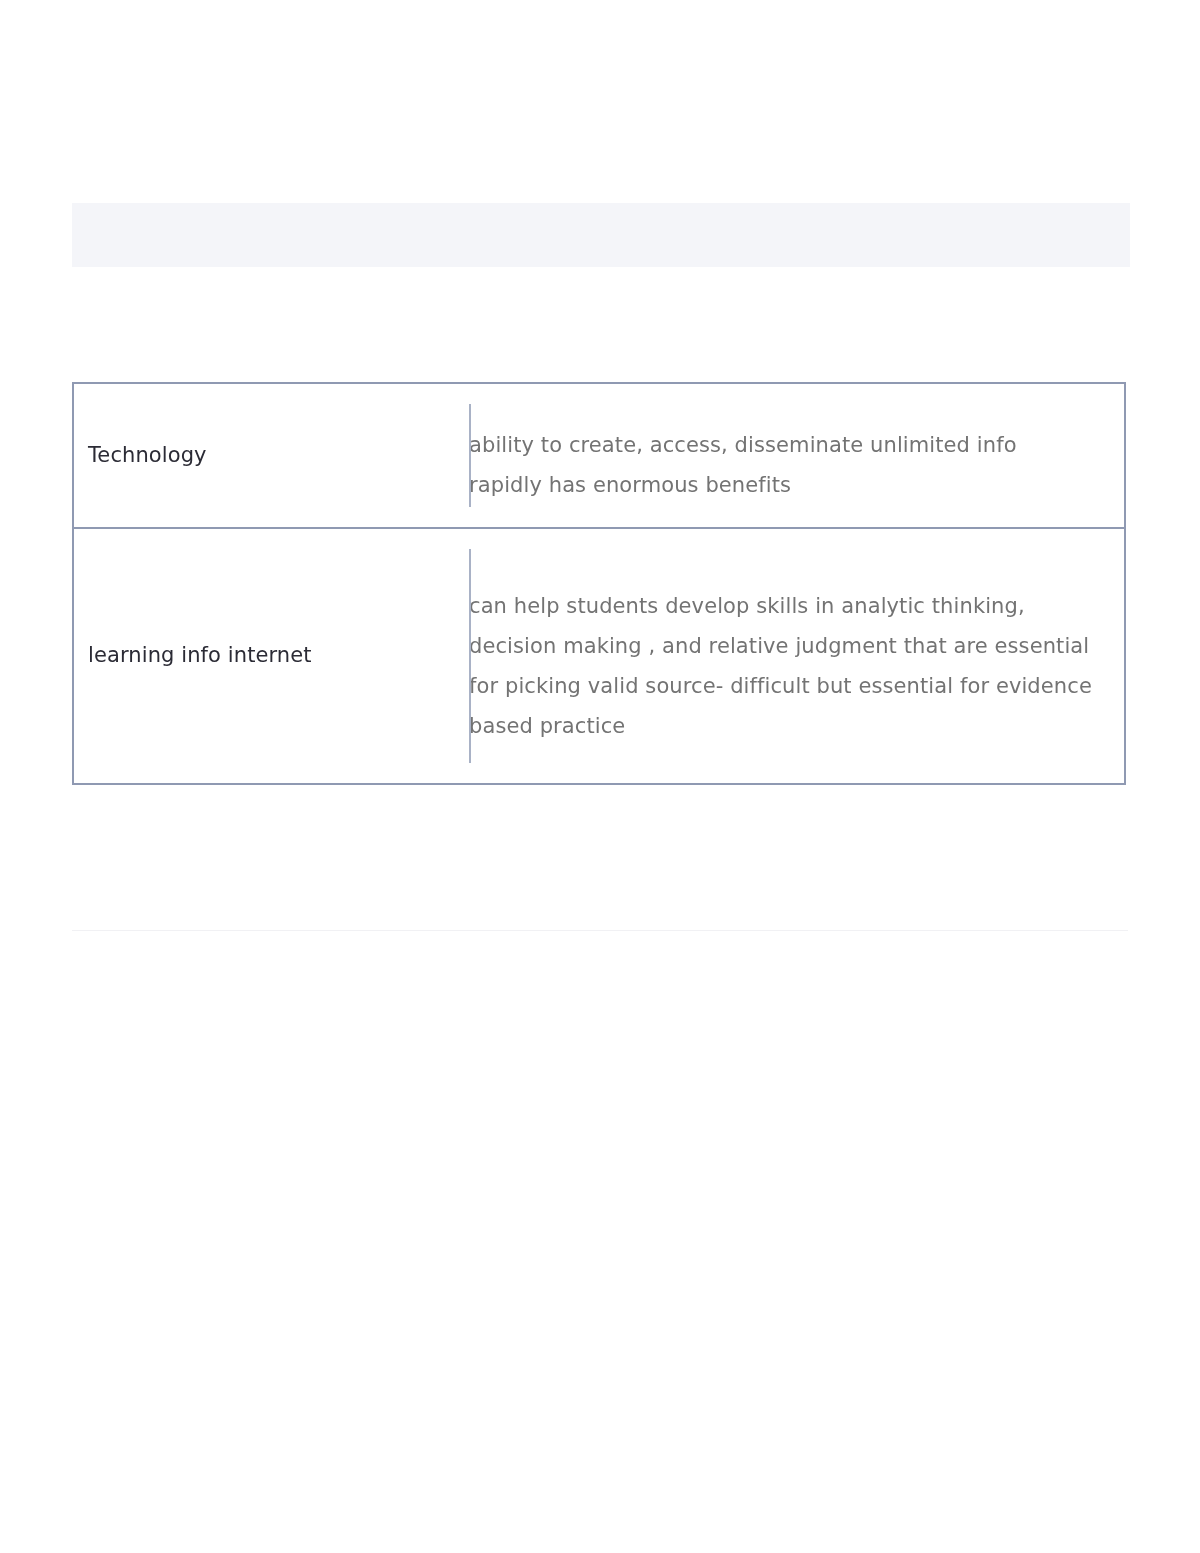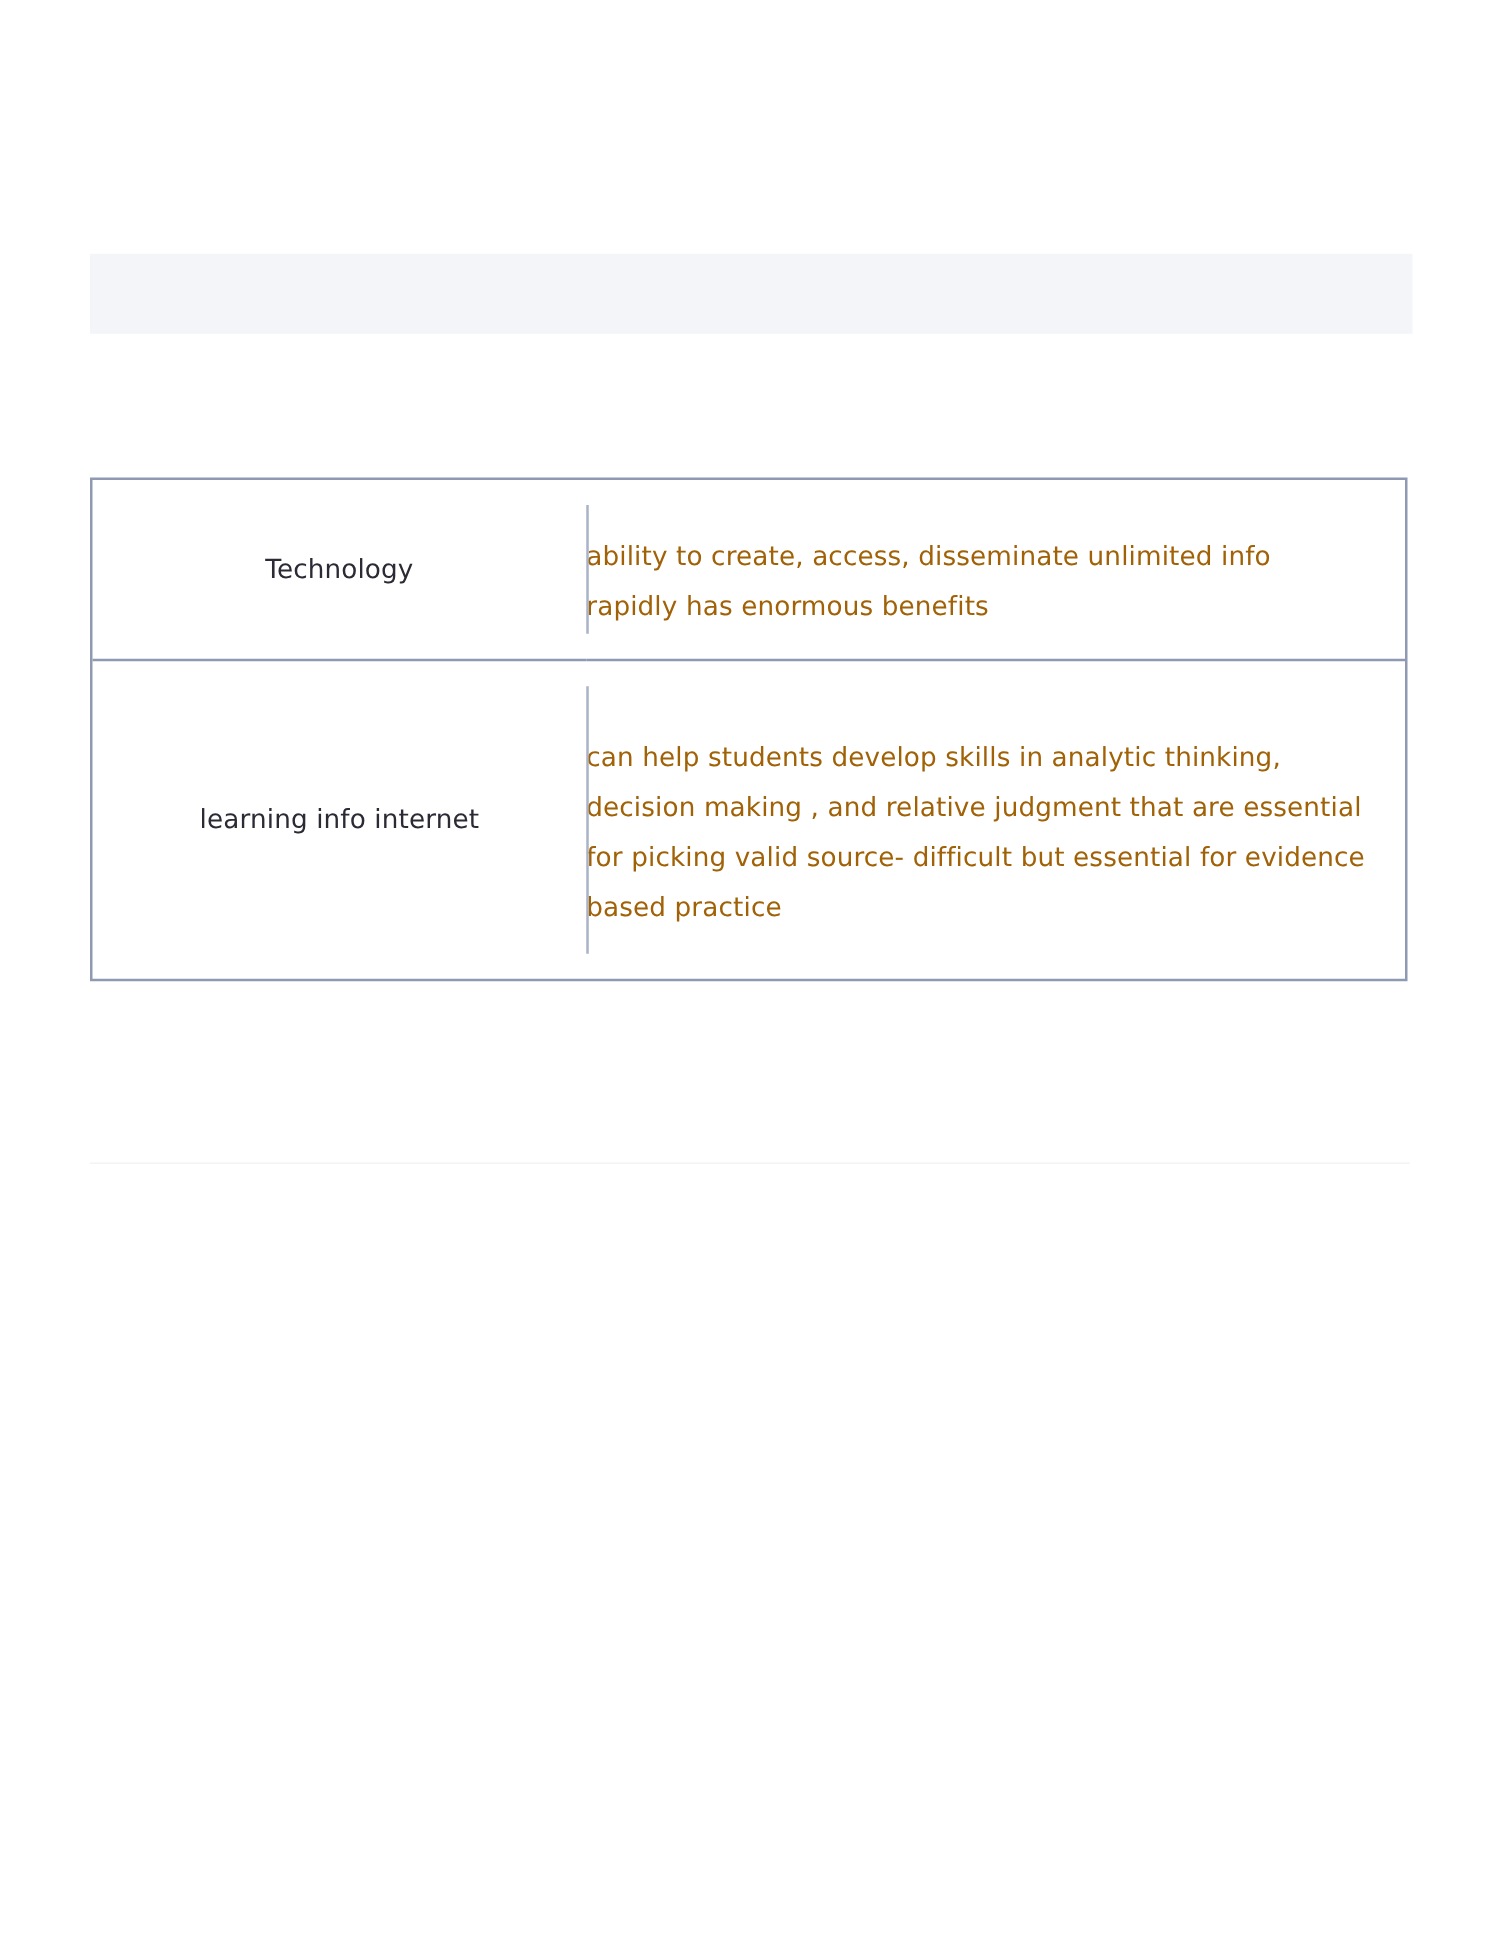--- a/index.html
+++ b/index.html
@@ -49,21 +49,21 @@
     border-collapse: collapse;
     width: 100%;
     table-layout: fixed;
   }
   .notes-table tr + tr > td {
     border-top: 2px solid #8f99b2;
   }
 
   td.term-cell {
     width: 395px;
-    text-align: center;
+    text-align: left;
     vertical-align: middle;
     padding: 18px 14px;
     box-sizing: border-box;
   }
   td.def-cell {
     vertical-align: middle;
     padding: 22px 30px 22px 0;
     box-sizing: border-box;
     position: relative;
   }
@@ -84,21 +84,21 @@
     font-size: 21px;
     line-height: 1.3;
     color: #2b2b35;
     letter-spacing: 0.1px;
     font-weight: 400;
     display: block;
   }
   .def-text {
     font-size: 21px;
     line-height: 40px;
-    color: #a16207;
+    color: #737373;
     letter-spacing: 0.1px;
     font-weight: 400;
     display: block;
   }
 
   
   tr[data-name="table-row"]:nth-child(1) td { height: 126px; }
   tr[data-name="table-row"]:nth-child(2) td { height: 255px; }
 
   

